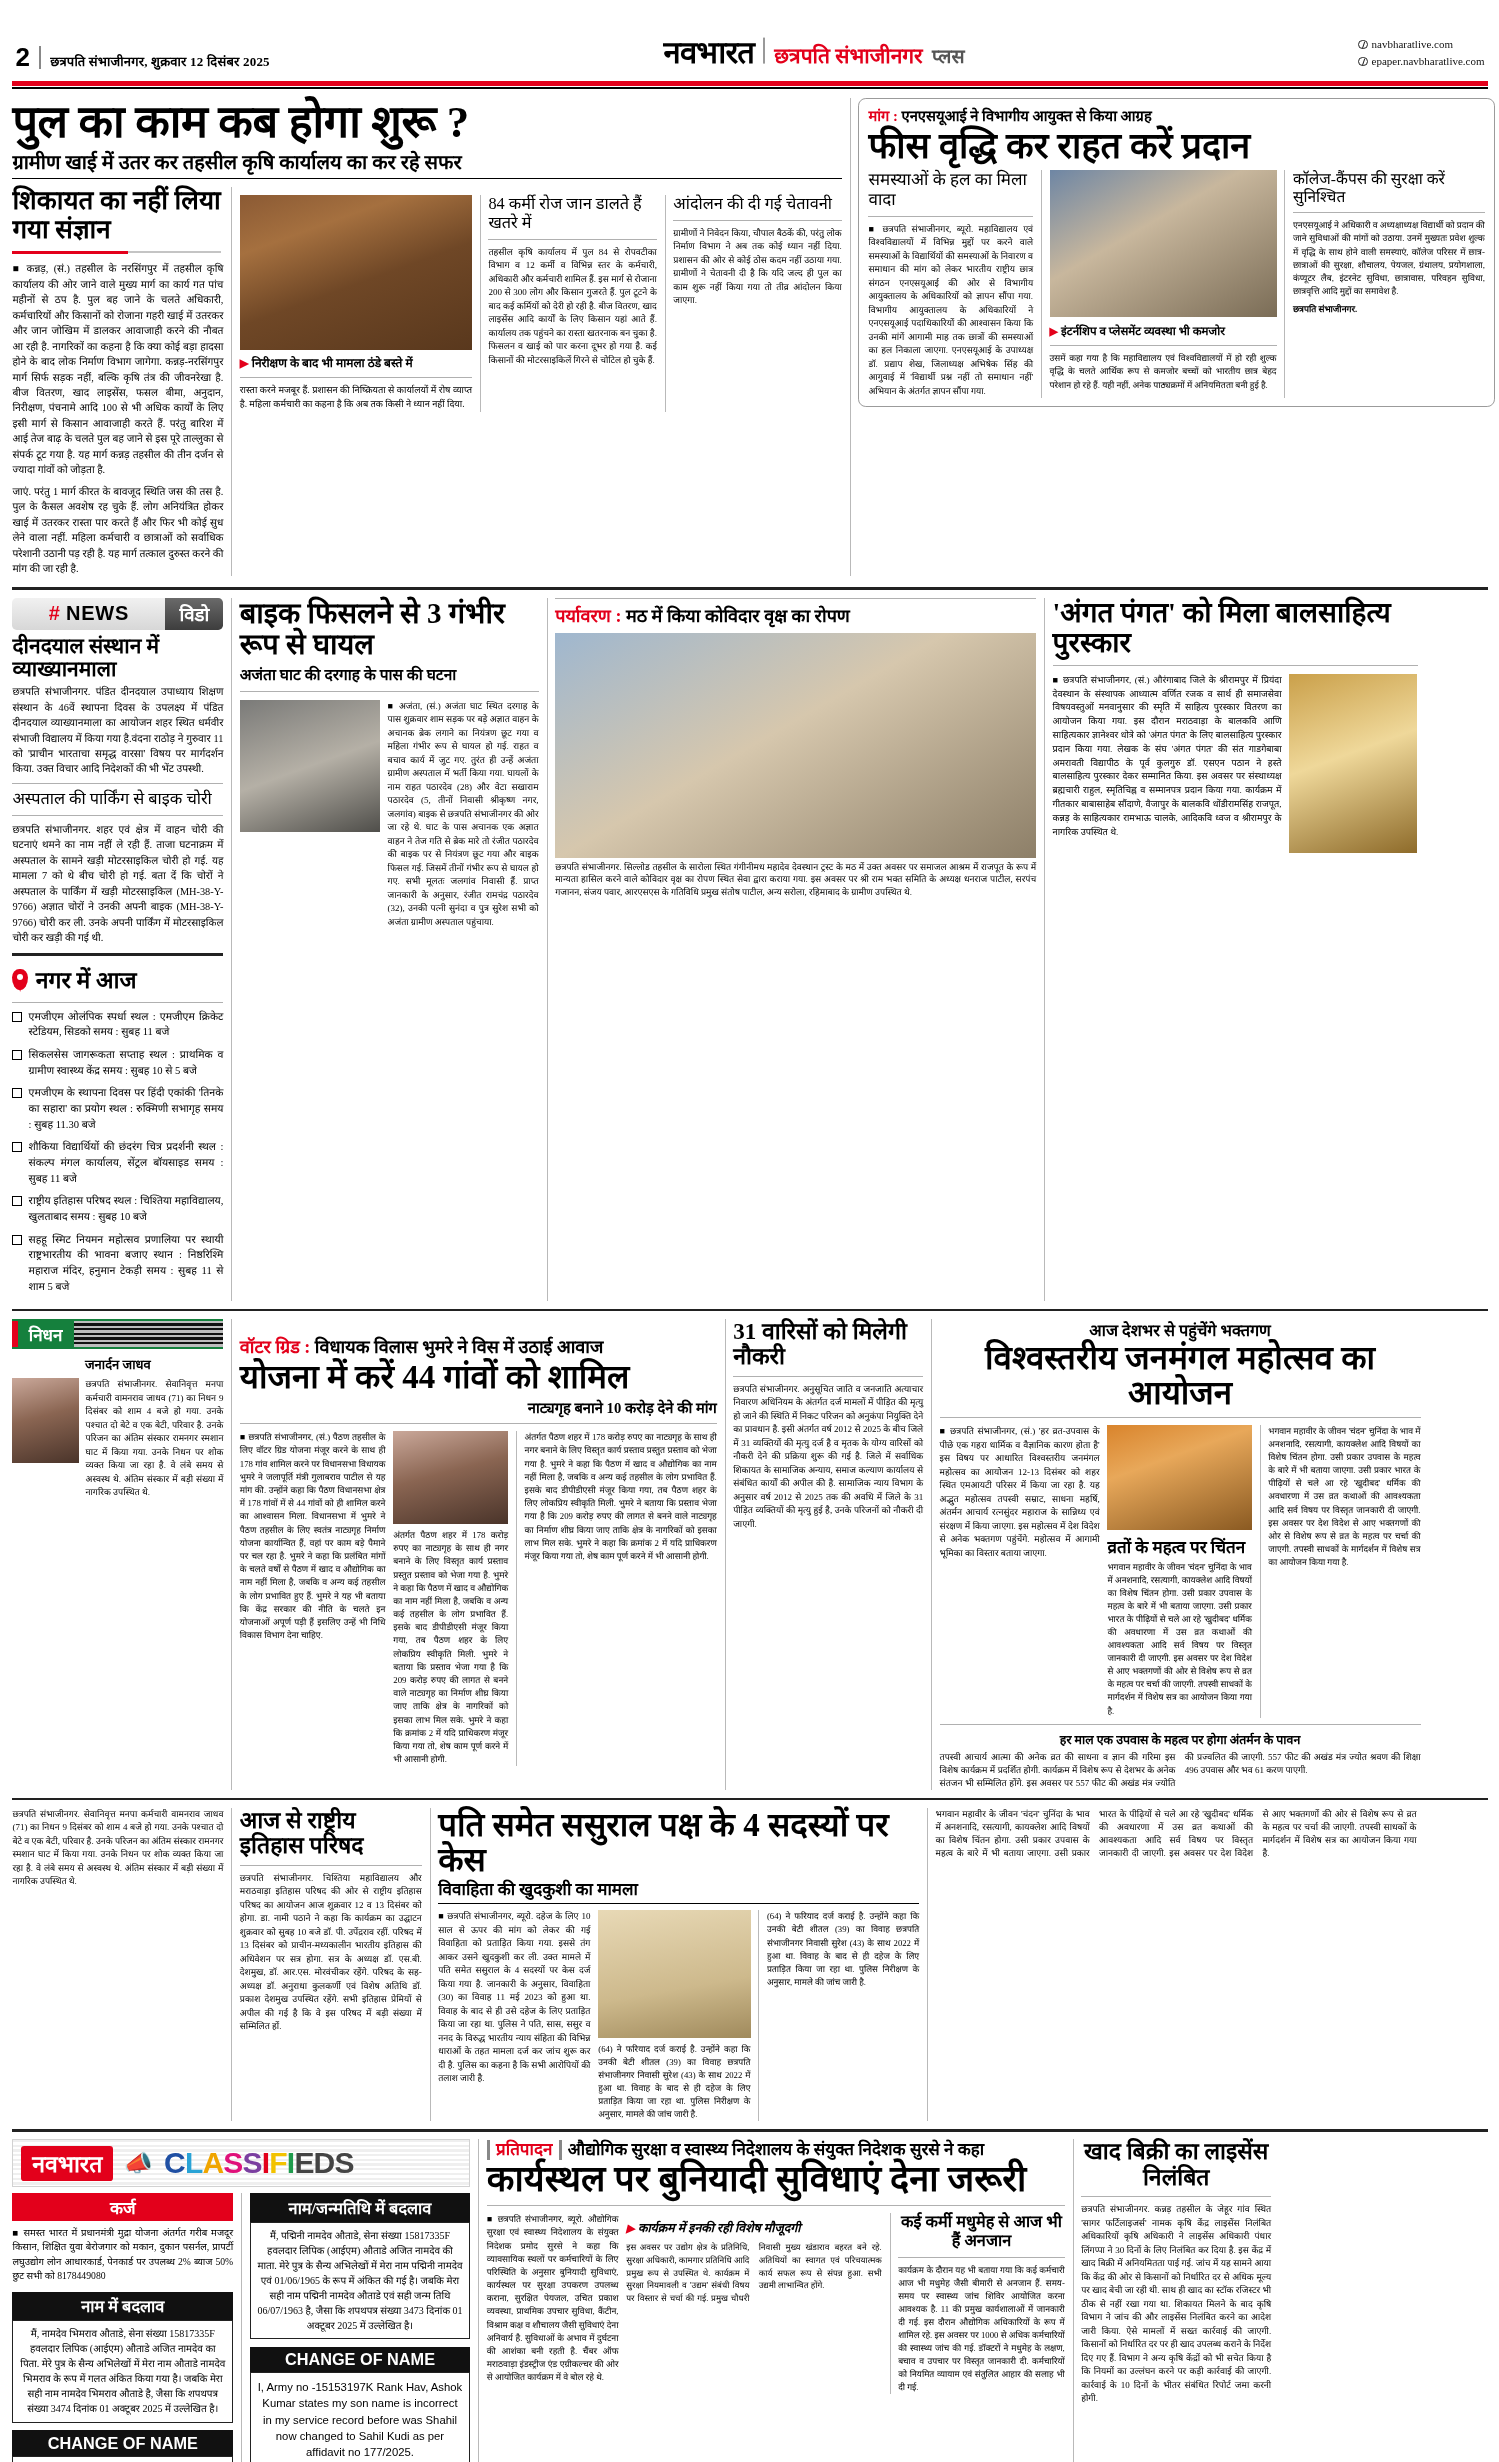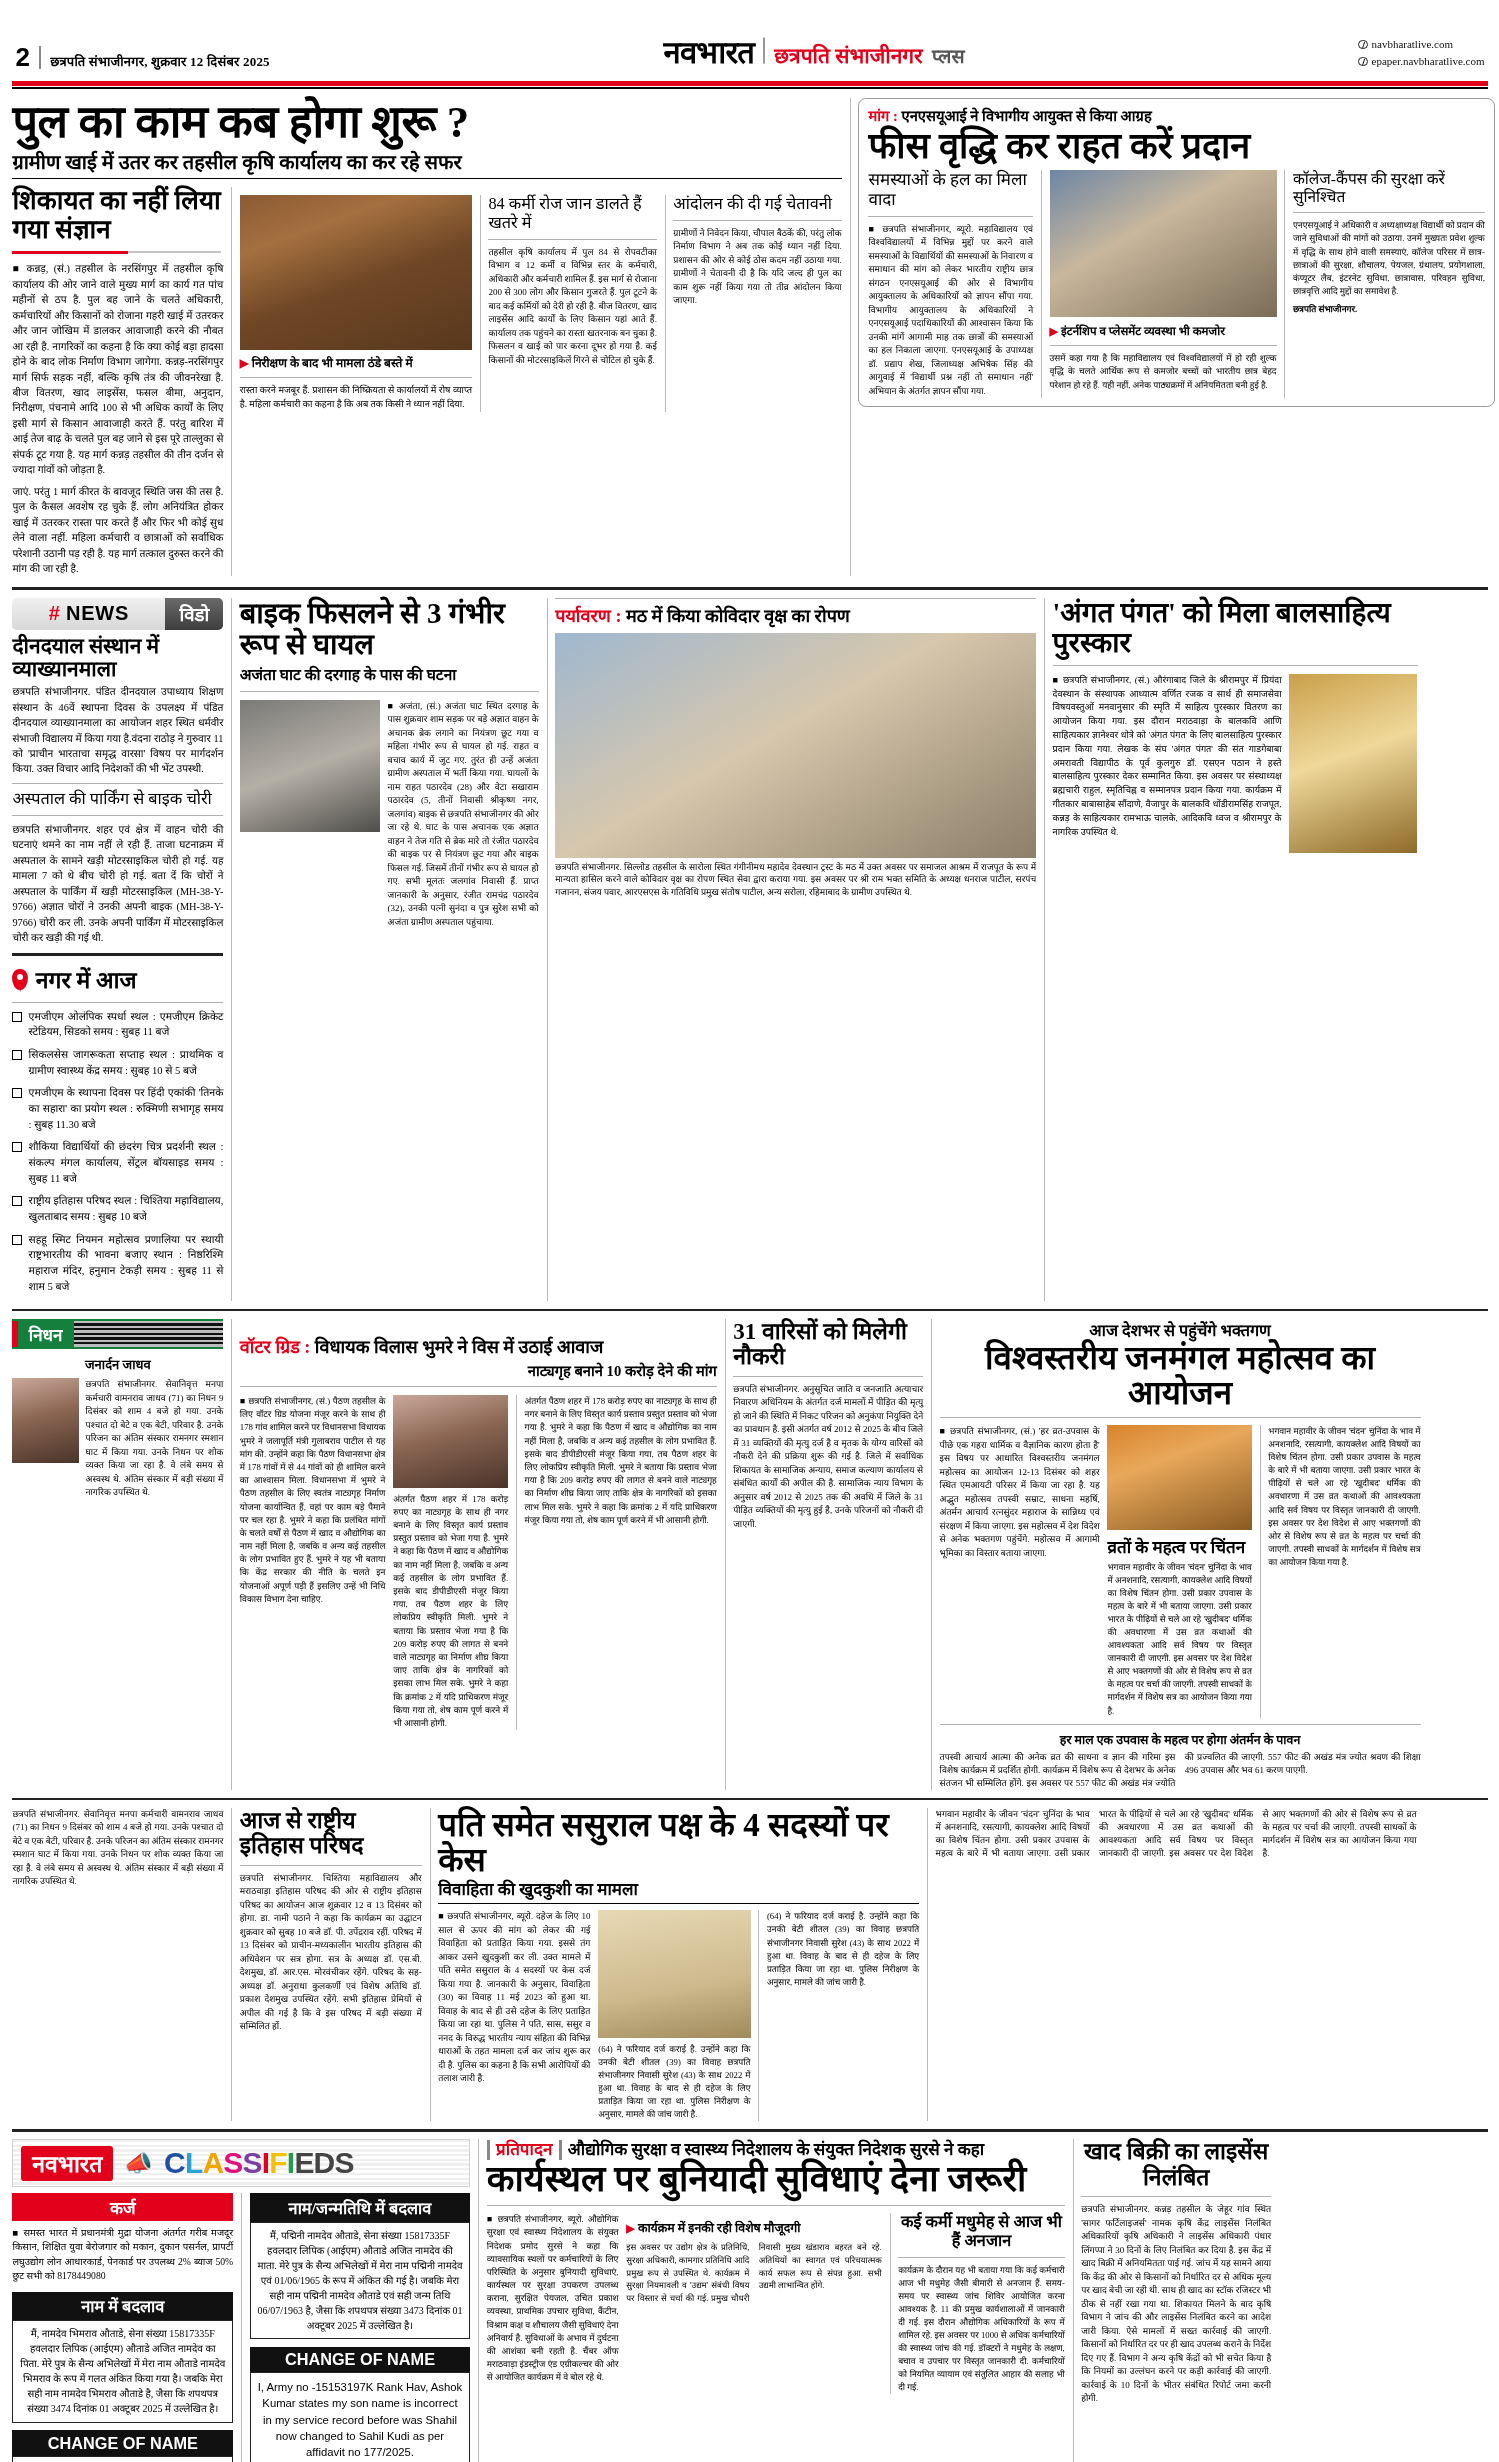--- a/index.html
+++ b/index.html
@@ -339,20 +339,21 @@
       </div>
     </div>
 
     <div class="vline"></div>
 
     <div class="col" style="width:477px;margin-top:17px;">
       <div class="kicker" style="font-size:18px;">
         <span class="tag">वॉटर ग्रिड :</span>
         <span>विधायक विलास भुमरे ने विस में उठाई आवाज</span>
       </div>
+      <h2 style="font-size:33px;font-weight:bold;line-height:1.05;margin-top:1.6px;">योजना में करें 44 गांवों को शामिल</h2>
       <div style="text-align:right;font-size:14.7px;font-weight:bold;margin-top:1.6px;">नाट्यगृह बनाने 10 करोड़ देने की मांग</div>
       <div class="hline"></div>
       <div class="cols" style="gap:7.8px;">
         <div style="width:147px;">
           <div class="bodytext" style="font-size:8.8px;">■ छत्रपति संभाजीनगर, (सं.) पैठण तहसील के लिए वॉटर ग्रिड योजना मंजूर करने के साथ ही 178 गांव शामिल करने पर विधानसभा विधायक भुमरे ने जलापूर्ति मंत्री गुलाबराव पाटील से यह मांग की. उन्होंने कहा कि पैठण विधानसभा क्षेत्र में 178 गांवों में से 44 गांवों को ही शामिल करने का आश्वासन मिला. विधानसभा में भुमरे ने पैठण तहसील के लिए स्वतंत्र नाट्यगृह निर्माण योजना कार्यान्वित हैं, वहां पर काम बड़े पैमाने पर चल रहा है. भुमरे ने कहा कि प्रलंबित मांगों के चलते वर्षों से पैठण में खाद व औद्योगिक का नाम नहीं मिला है, जबकि व अन्य कई तहसील के लोग प्रभावित हुए हैं. भुमरे ने यह भी बताया कि केंद्र सरकार की नीति के चलते इन योजनाओं अपूर्ण पड़ी हैं इसलिए उन्हें भी निधि विकास विभाग देना चाहिए.</div>
         </div>
         <div style="width:116px;">
           <div class="photo portrait" style="height:93px;"></div>
           <div class="bodytext" style="font-size:8.8px;margin-top:4.7px;">अंतर्गत पैठण शहर में 178 करोड़ रुपए का नाट्यगृह के साथ ही नगर बनाने के लिए विस्तृत कार्य प्रस्ताव प्रस्तुत प्रस्ताव को भेजा गया है. भुमरे ने कहा कि पैठण में खाद व औद्योगिक का नाम नहीं मिला है, जबकि व अन्य कई तहसील के लोग प्रभावित हैं. इसके बाद डीपीडीएसी मंजूर किया गया, तब पैठण शहर के लिए लोकप्रिय स्वीकृति मिली. भुमरे ने बताया कि प्रस्ताव भेजा गया है कि 209 करोड़ रुपए की लागत से बनने वाले नाट्यगृह का निर्माण शीघ्र किया जाए ताकि क्षेत्र के नागरिकों को इसका लाभ मिल सके. भुमरे ने कहा कि क्रमांक 2 में यदि प्राधिकरण मंजूर किया गया तो, शेष काम पूर्ण करने में भी आसानी होगी.</div>
         </div>
@@ -498,21 +499,21 @@
         <span>औद्योगिक सुरक्षा व स्वास्थ्य निदेशालय के संयुक्त निदेशक सुरसे ने कहा</span>
       </div>
       <h2 style="font-size:36px;font-weight:bold;line-height:1.05;">कार्यस्थल पर बुनियादी सुविधाएं देना जरूरी</h2>
       <div class="hline"></div>
 
       <div class="cols" style="gap:7.8px;">
         <div style="width:132px;">
           <div class="bodytext" style="font-size:8.8px;">■ छत्रपति संभाजीनगर, ब्यूरो. औद्योगिक सुरक्षा एवं स्वास्थ्य निदेशालय के संयुक्त निदेशक प्रमोद सुरसे ने कहा कि व्यावसायिक स्थलों पर कर्मचारियों के लिए परिस्थिति के अनुसार बुनियादी सुविधाएं, कार्यस्थल पर सुरक्षा उपकरण उपलब्ध कराना, सुरक्षित पेयजल, उचित प्रकाश व्यवस्था, प्राथमिक उपचार सुविधा, कैंटीन, विश्राम कक्ष व शौचालय जैसी सुविधाएं देना अनिवार्य है. सुविधाओं के अभाव में दुर्घटना की आशंका बनी रहती है. चैंबर ऑफ मराठवाड़ा इंडस्ट्रीज एंड एग्रीकल्चर की ओर से आयोजित कार्यक्रम में वे बोल रहे थे.</div>
         </div>
         <div style="width:256px;">
-          <div style="margin-top:6.2px;">
+          <div style="margin-top:6.2px;font-style:italic;">
             <span style="color:#e3001b;font-weight:bold;font-size:11px;">▶</span>
             <span style="font-weight:bold;font-size:12.4px;">कार्यक्रम में इनकी रही विशेष मौजूदगी</span>
           </div>
           <div class="bodytext two-col" style="font-size:8.5px;margin-top:4.7px;">इस अवसर पर उद्योग क्षेत्र के प्रतिनिधि, सुरक्षा अधिकारी, कामगार प्रतिनिधि आदि प्रमुख रूप से उपस्थित थे. कार्यक्रम में सुरक्षा नियमावली व 'उद्यम' संबंधी विषय पर विस्तार से चर्चा की गई. प्रमुख चौधरी निवासी मुख्य खंडाराव बहरत बने रहे. अतिथियों का स्वागत एवं परिचयात्मक कार्य सफल रूप से संपन्न हुआ. सभी उद्यमी लाभान्वित होंगे.</div>
         </div>
         <div class="vline"></div>
         <div style="width:167px;">
           <h3 style="font-weight:bold;font-size:16.3px;line-height:1.15;text-align:center;">कई कर्मी मधुमेह से आज भी हैं अनजान</h3>
           <div class="hline"></div>
           <div class="bodytext" style="font-size:8.7px;">कार्यक्रम के दौरान यह भी बताया गया कि कई कर्मचारी आज भी मधुमेह जैसी बीमारी से अनजान हैं. समय-समय पर स्वास्थ्य जांच शिविर आयोजित करना आवश्यक है. 11 की प्रमुख कार्यशालाओं में जानकारी दी गई. इस दौरान औद्योगिक अधिकारियों के रूप में शामिल रहे. इस अवसर पर 1000 से अधिक कर्मचारियों की स्वास्थ्य जांच की गई. डॉक्टरों ने मधुमेह के लक्षण, बचाव व उपचार पर विस्तृत जानकारी दी. कर्मचारियों को नियमित व्यायाम एवं संतुलित आहार की सलाह भी दी गई.</div>

